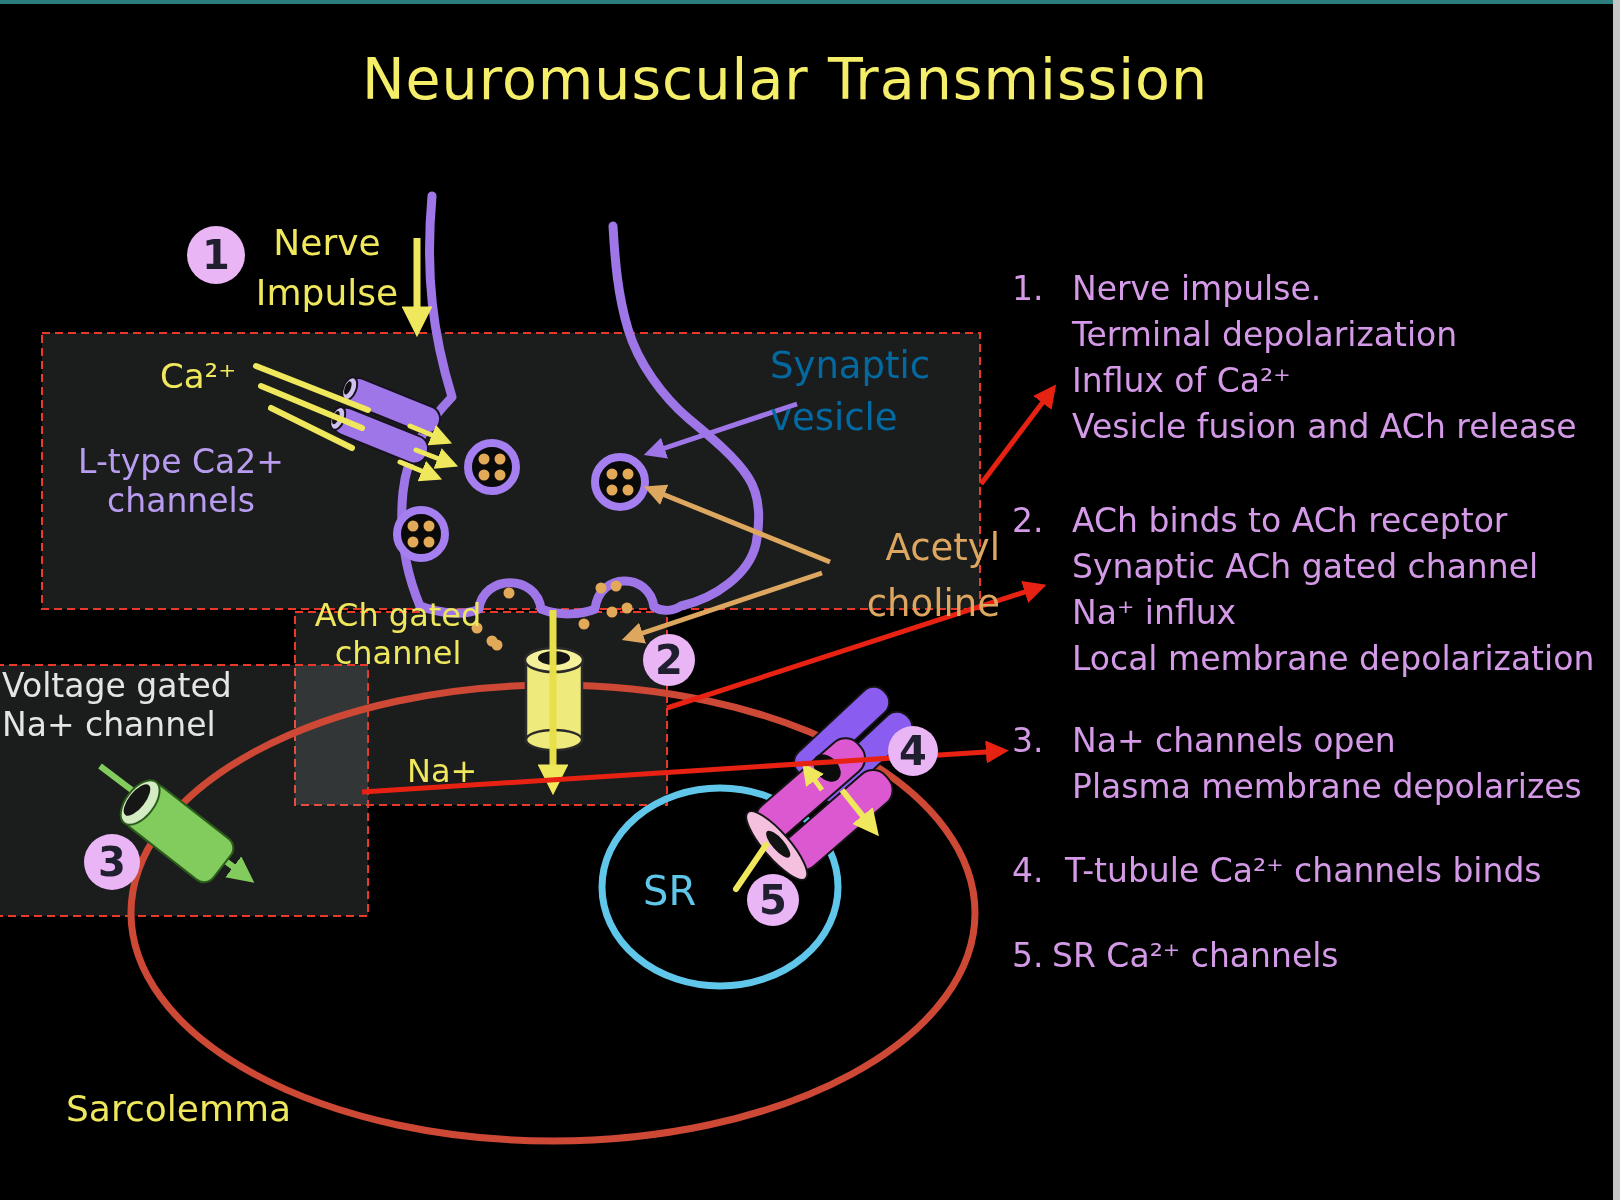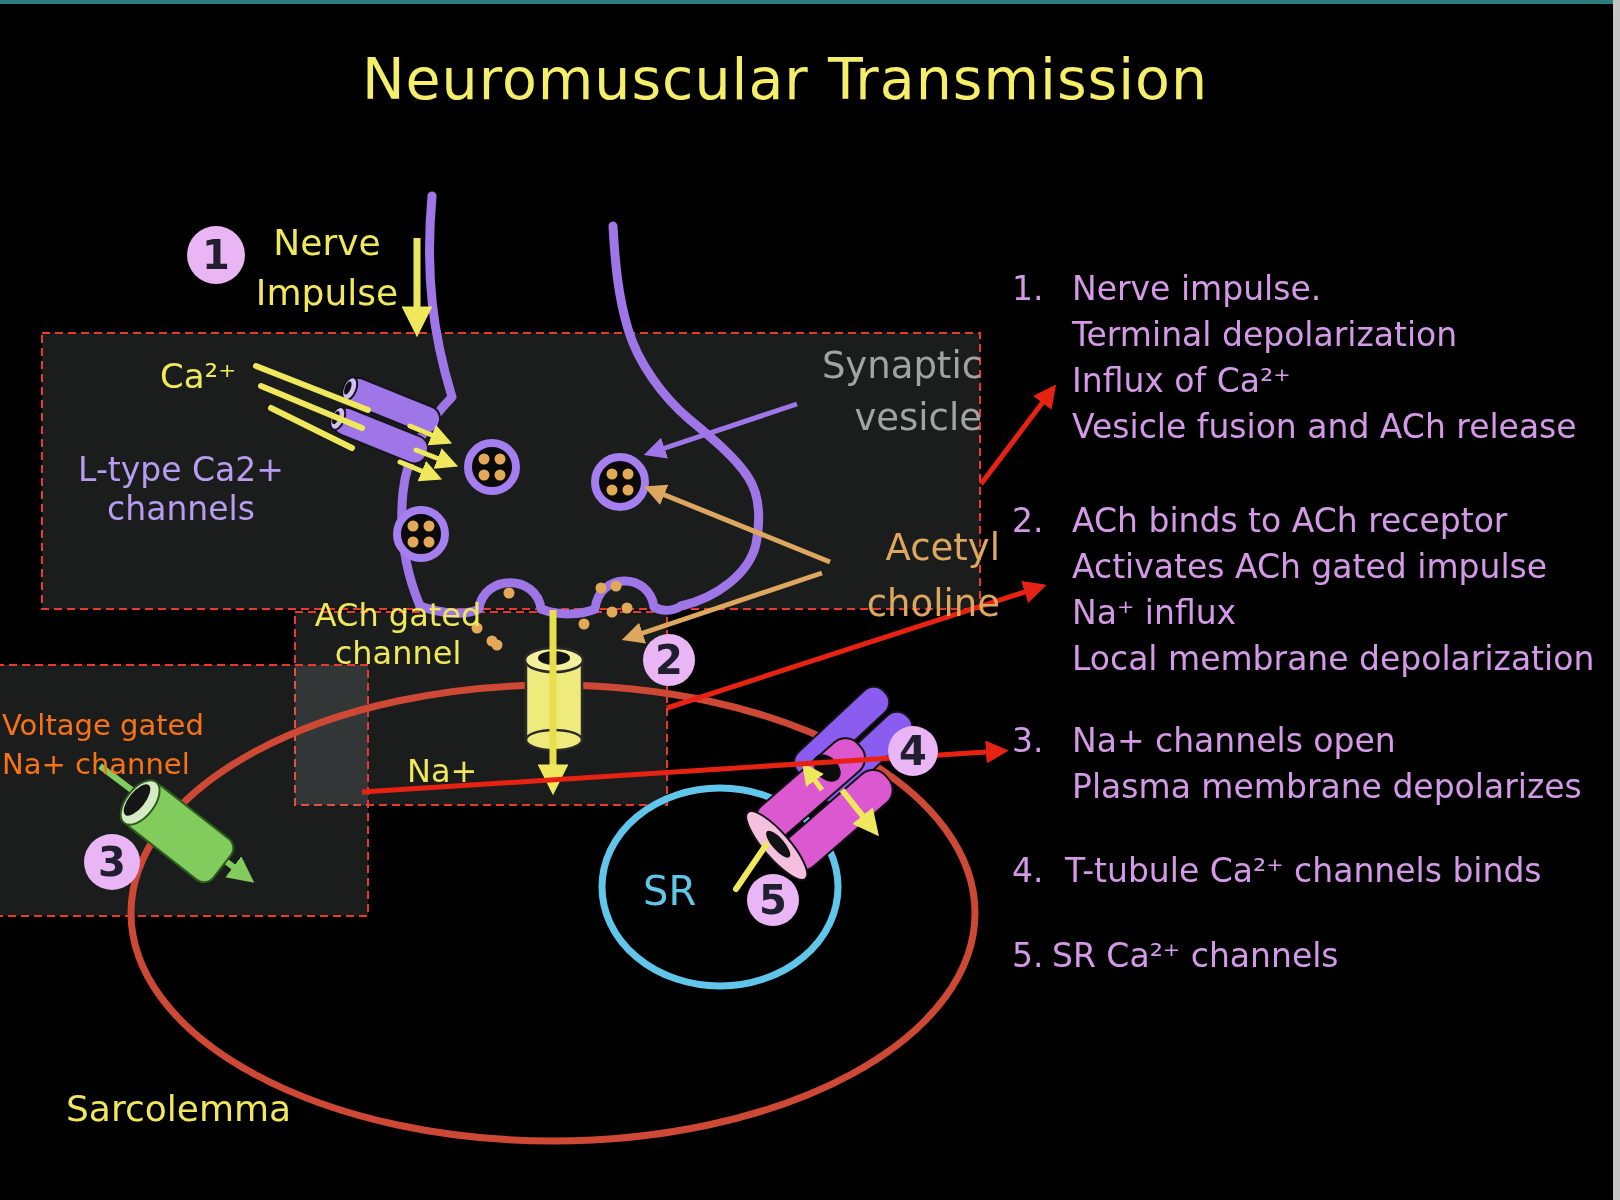--- a/index.html
+++ b/index.html
@@ -6,26 +6,26 @@
   .stage{position:relative;width:1620px;height:1200px;background:#000;overflow:hidden;
          font-family:"DejaVu Sans","Liberation Sans",sans-serif;}
   .top-bar{position:absolute;left:0;top:0;width:1613px;height:4px;background:#2b7d7e;}
   .right-bar{position:absolute;left:1613px;top:0;width:7px;height:1200px;background:#c6c6c6;}
   svg.diagram{position:absolute;left:0;top:0;}
   .lbl{position:absolute;white-space:pre;}
   .title{left:0;top:46px;width:1570px;text-align:center;font-size:57px;color:#f5ee68;letter-spacing:1px;}
   .yellow{color:#f0e85c;}
   .nerve{left:247px;top:218px;width:160px;text-align:center;font-size:36px;line-height:50px;}
   .ca{left:160px;top:356px;font-size:34px;}
-  .ltype{left:65px;top:442px;width:232px;text-align:center;font-size:33px;line-height:39px;color:#b89cf0;margin-top:8px;}
-  .synaptic{left:770px;top:340px;width:212px;text-align:right;font-size:37px;line-height:52px;color:#a3a3a3;}
+  .ltype{left:65px;top:442px;width:232px;text-align:center;font-size:33px;line-height:39px;color:#b89cf0;}
+  .synaptic{left:770px;top:340px;width:212px;text-align:left;font-size:37px;line-height:52px;color:#0369a1;}
   .acetyl{left:800px;top:520px;width:200px;text-align:right;font-size:37px;line-height:56px;color:#dda75f;}
   .achgated{left:298px;top:596px;width:200px;text-align:center;font-size:32px;line-height:38px;}
   .naplus{left:407px;top:752px;font-size:32px;}
-  .voltage{left:2px;top:666px;font-size:29px;line-height:39px;color:#f97316;margin-top:40px;}
+  .voltage{left:2px;top:666px;font-size:33px;line-height:39px;color:#e5e5e5;}
   .srlbl{left:643px;top:868px;font-size:40px;color:#60c7ea;}
   .sarco{left:66px;top:1088px;font-size:36px;}
   .marker{position:absolute;background:#eab5f5;border-radius:50%;color:#201f30;
           display:flex;align-items:center;justify-content:center;font-size:40px;font-weight:600;}
   .list-item{position:absolute;left:1012px;display:flex;color:#d49ae8;font-size:33px;line-height:46px;}
   .list-num{flex:0 0 auto;}
   .list-lines{flex:0 0 auto;}
 </style>
 </head>
 <body>
@@ -207,21 +207,21 @@
       <div>Terminal depolarization</div>
       <div>Influx of Ca²⁺</div>
       <div>Vesicle fusion and ACh release</div>
     </div>
   </div>
 
   <div class="list-item" style="top:498px;">
     <div class="list-num" style="width:60px;">2.</div>
     <div class="list-lines">
       <div>ACh binds to ACh receptor</div>
-      <div>Activates ACh gated impulse</div>
+      <div>Synaptic ACh gated channel</div>
       <div>Na⁺ influx</div>
       <div>Local membrane depolarization</div>
     </div>
   </div>
 
   <div class="list-item" style="top:718px;">
     <div class="list-num" style="width:60px;">3.</div>
     <div class="list-lines">
       <div>Na+ channels open</div>
       <div>Plasma membrane depolarizes</div>

